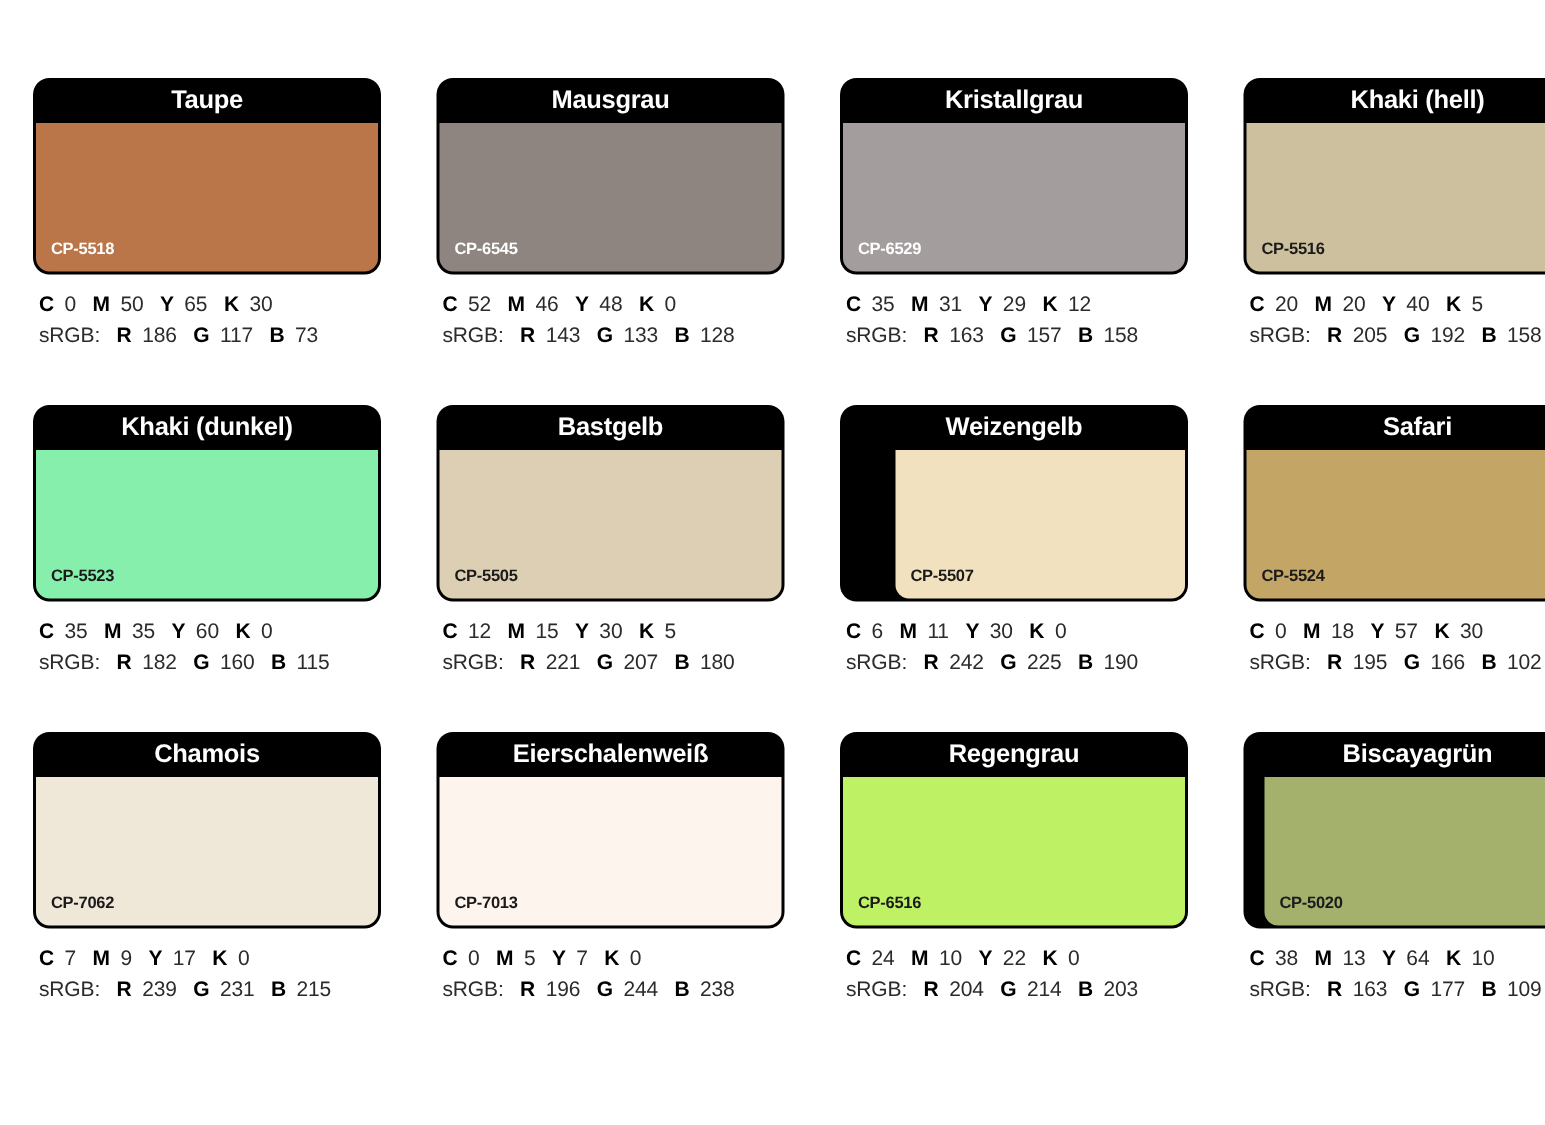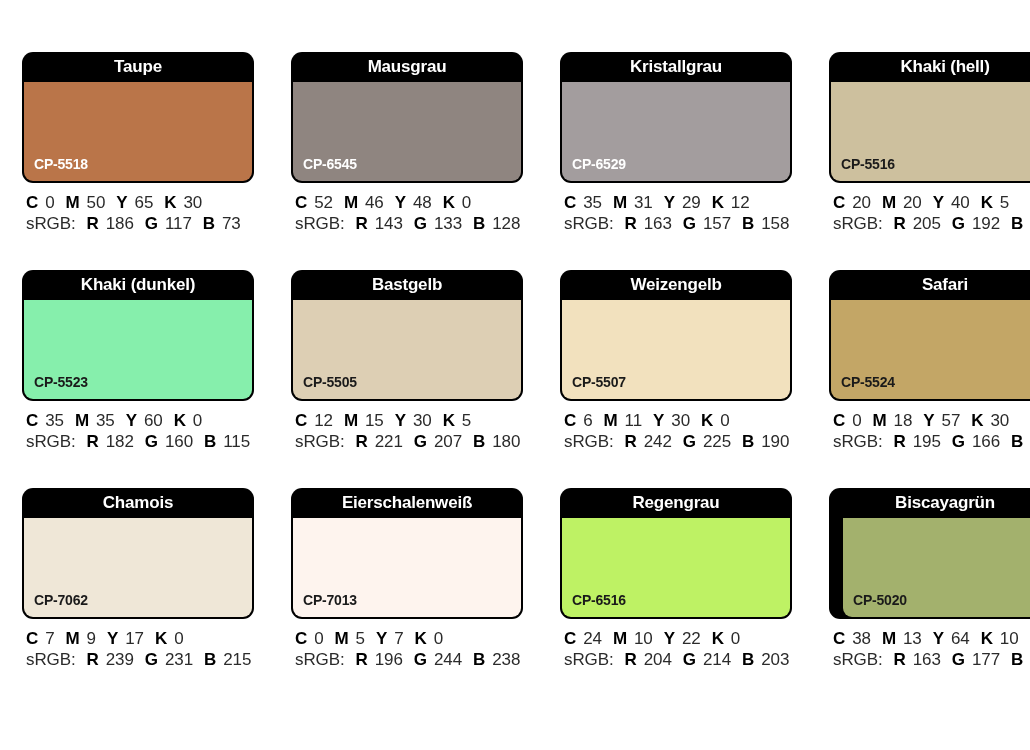--- a/index.html
+++ b/index.html
@@ -61,34 +61,34 @@
     right: 2px;
     top: 30px;
     bottom: 2px;
     border-bottom-left-radius: 9px;
     border-bottom-right-radius: 9px;
   }
   .swatch-code {
     position: absolute;
     left: 10px;
     bottom: 9px;
-    font-size: 14px;
+    font-size: 11px;
     font-weight: bold;
     letter-spacing: -0.2px;
     white-space: nowrap;
   }
   .code-light { color: #ffffff; }
   .code-dark  { color: #1a1a1a; }
 
   
   .specs {
     padding: 10px 0 0 4px;
   }
   .spec-line {
-    font-size: 17px;
+    font-size: 14px;
     color: #111111;
     white-space: nowrap;
     line-height: 19px;
     letter-spacing: -0.1px;
   }
   .spec-line.second { margin-top: 2px; }
   .spec-line .k {
     font-weight: bold;
     color: #000000;
   }
@@ -176,21 +176,21 @@
           </div>
         </div>
         <div class="specs">
           <div class="spec-line"><span class="k">C</span><span class="sp"></span><span class="v">12</span><span class="sp-wide"></span><span class="k">M</span><span class="sp"></span><span class="v">15</span><span class="sp-wide"></span><span class="k">Y</span><span class="sp"></span><span class="v">30</span><span class="sp-wide"></span><span class="k">K</span><span class="sp"></span><span class="v">5</span></div>
           <div class="spec-line second"><span class="lbl">sRGB:</span><span class="sp-wide"></span><span class="k">R</span><span class="sp"></span><span class="v">221</span><span class="sp-wide"></span><span class="k">G</span><span class="sp"></span><span class="v">207</span><span class="sp-wide"></span><span class="k">B</span><span class="sp"></span><span class="v">180</span></div>
         </div>
       </div>
       <div class="card">
         <div class="swatch">
           <div class="swatch-header">Weizengelb</div>
-          <div class="swatch-body" style="background: rgb(242, 225, 190);">
+          <div class="swatch-body" style="background: rgb(242, 225, 190); margin-left: 35px;">
             <div class="swatch-code code-dark">CP-5507</div>
           </div>
         </div>
         <div class="specs">
           <div class="spec-line"><span class="k">C</span><span class="sp"></span><span class="v">6</span><span class="sp-wide"></span><span class="k">M</span><span class="sp"></span><span class="v">11</span><span class="sp-wide"></span><span class="k">Y</span><span class="sp"></span><span class="v">30</span><span class="sp-wide"></span><span class="k">K</span><span class="sp"></span><span class="v">0</span></div>
           <div class="spec-line second"><span class="lbl">sRGB:</span><span class="sp-wide"></span><span class="k">R</span><span class="sp"></span><span class="v">242</span><span class="sp-wide"></span><span class="k">G</span><span class="sp"></span><span class="v">225</span><span class="sp-wide"></span><span class="k">B</span><span class="sp"></span><span class="v">190</span></div>
         </div>
       </div>
       <div class="card">
         <div class="swatch">

